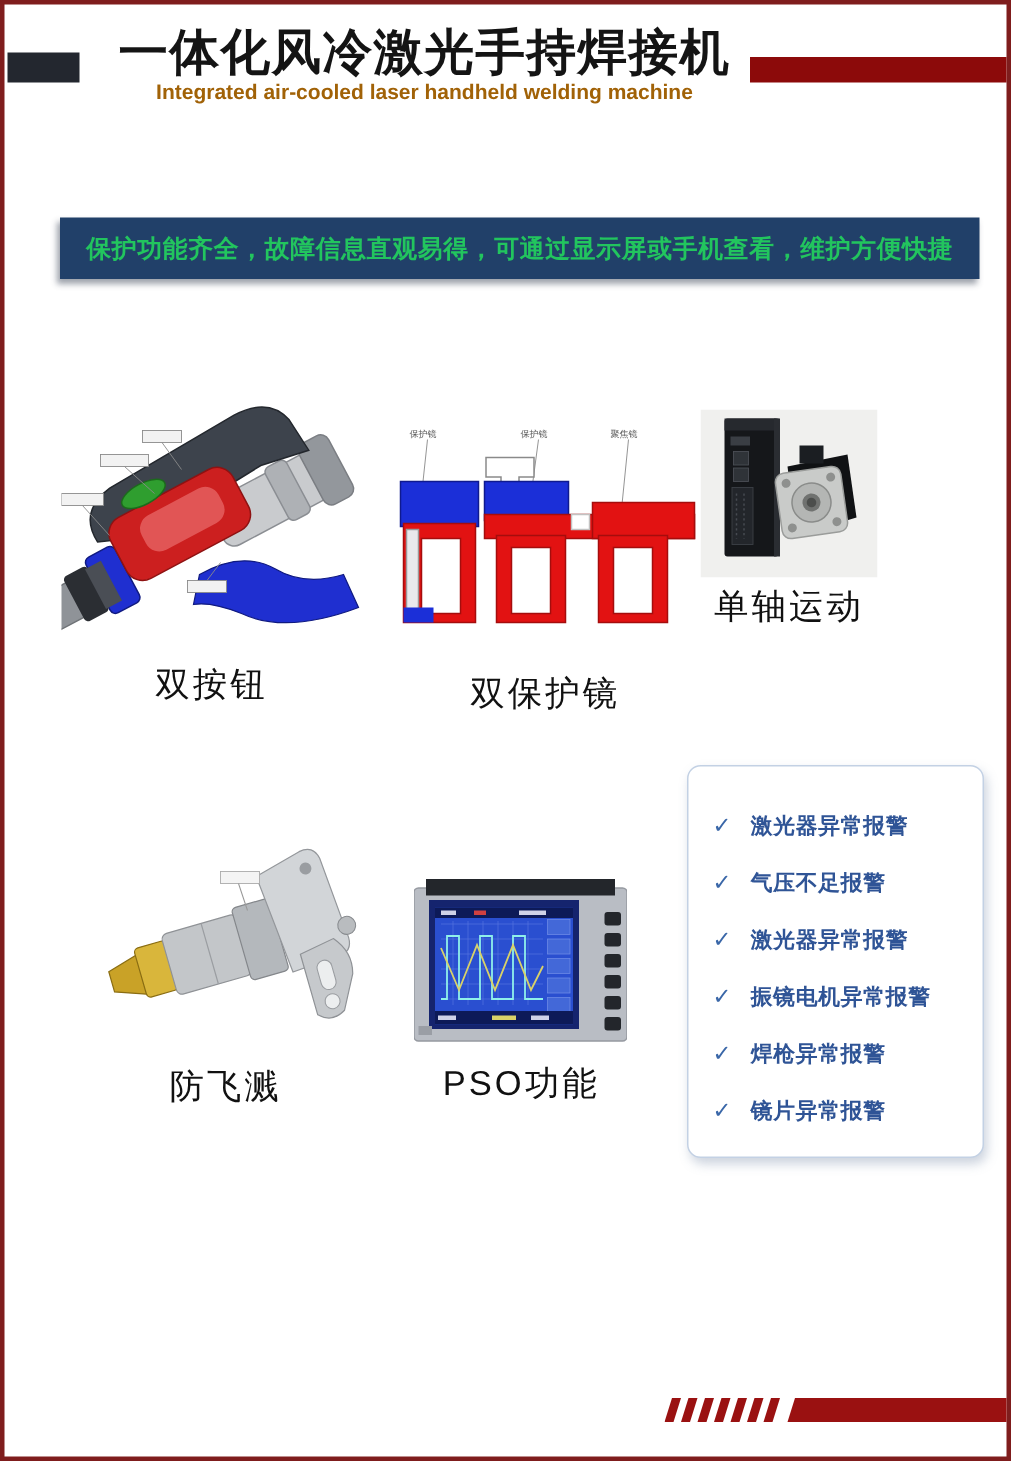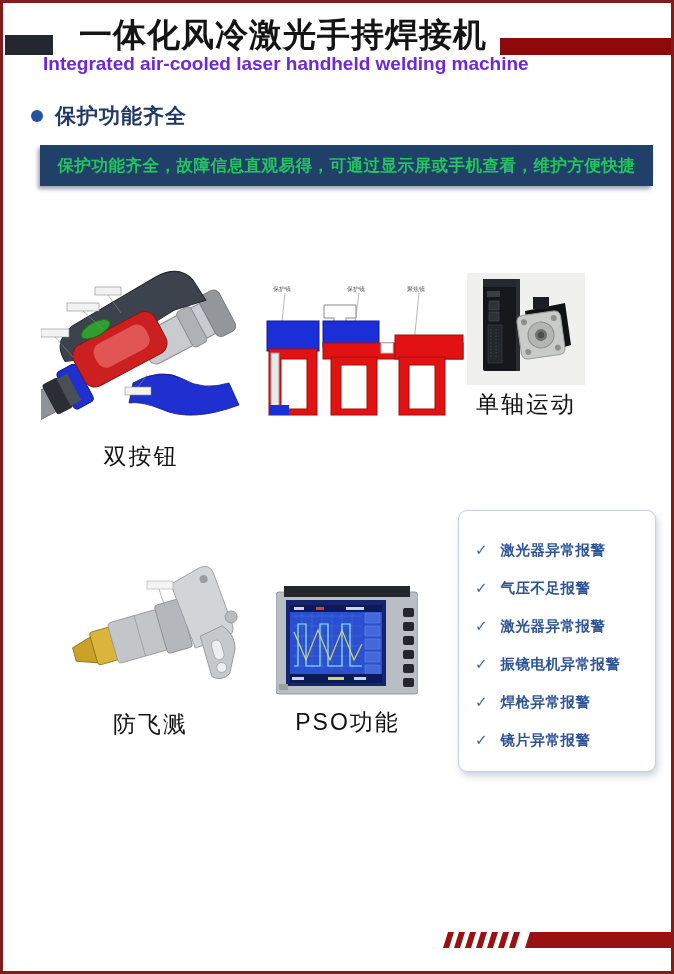--- a/index.html
+++ b/index.html
@@ -10,21 +10,21 @@
   }
   
   .hdr-bar-left{position:absolute;left:2px;top:32px;width:48px;height:20px;background:#23272f;}
   .hdr-bar-right{position:absolute;left:497px;top:35px;width:177px;height:17px;background:#8c0a0a;}
   .hdr-title{
     position:absolute;left:60px;top:10px;width:440px;text-align:center;
     font-size:33px;font-weight:bold;color:#141414;letter-spacing:1px;white-space:nowrap;
   }
   .hdr-subtitle{
     position:absolute;left:40px;top:50px;width:480px;text-align:center;
-    font-size:19px;font-weight:bold;color:#6d28d9;white-space:nowrap;
+    font-size:14px;font-weight:bold;color:#a16207;white-space:nowrap;
   }
   
   .sec-heading{position:absolute;left:28px;top:99px;display:flex;align-items:center;gap:12px;}
   .sec-bullet{width:12px;height:12px;border-radius:50%;background:#2453a0;display:inline-block;}
   .sec-heading-text{font-size:21px;font-weight:bold;color:#1f3864;letter-spacing:1px;}
   
   .banner{
     position:absolute;left:37px;top:142px;width:613px;height:41px;background:#214069;
     color:#22c55e;font-size:16.5px;font-weight:bold;display:flex;align-items:center;justify-content:center;
     box-shadow:-2px 3px 4px rgba(40,50,70,0.45);letter-spacing:0.5px;white-space:nowrap;
@@ -52,24 +52,20 @@
 </head>
 <body>
 
 <div class="page">
 
   <div class="hdr-bar-left"></div>
   <div class="hdr-title">一体化风冷激光手持焊接机</div>
   <div class="hdr-bar-right"></div>
   <div class="hdr-subtitle">Integrated air-cooled laser handheld welding machine</div>
 
-  <div class="sec-heading">
-    <span class="sec-bullet"></span>
-    <span class="sec-heading-text">保护功能齐全</span>
-  </div>
 
   <div class="banner">保护功能齐全，故障信息直观易得，可通过显示屏或手机查看，维护方便快捷</div>
 
   <div class="fig" style="left:38px;top:262px;width:200px;height:172px;">
     <svg viewBox="0 0 200 170" width="200" height="170">
       <path d="M92 118 Q120 102 142 114 Q162 126 188 118 L198 140 Q150 158 120 144 Q100 136 88 138 Z" fill="#1f2fd0" stroke="#101a80" stroke-width="0.8"></path>
       <g transform="rotate(-28 100 90)">
         <rect x="105" y="72" width="90" height="34" rx="8" fill="#c9cbce" stroke="#8b8e93"></rect>
         <rect x="150" y="69" width="16" height="40" rx="4" fill="#aeb1b5" stroke="#8b8e93"></rect>
         <rect x="176" y="66" width="22" height="46" rx="6" fill="#93979c" stroke="#7b7e83"></rect>
@@ -123,20 +119,21 @@
       <rect x="134" y="56" width="68" height="24" fill="#e21212" stroke="#a50d0d"></rect>
       <rect x="120" y="64" width="12" height="10" fill="#ffffff" stroke="#c2c2c2"></rect>
 
       <rect x="70" y="78" width="46" height="58" fill="#e21212" stroke="#a50d0d"></rect>
       <rect x="80" y="86" width="26" height="44" fill="#ffffff" stroke="#a50d0d"></rect>
 
       <rect x="138" y="78" width="46" height="58" fill="#e21212" stroke="#a50d0d"></rect>
       <rect x="148" y="86" width="26" height="44" fill="#ffffff" stroke="#a50d0d"></rect>
     </svg>
   </div>
+  <div class="caption" style="left:258px;top:444px;width:205px;">双保护镜</div>
 
   <div class="fig" style="left:464px;top:270px;width:118px;height:112px;">
     <svg viewBox="0 0 118 112" width="118" height="112">
       <rect x="0" y="0" width="118" height="112" fill="#f0f0ee"></rect>
       <rect x="16" y="6" width="36" height="92" rx="2" fill="#15171a"></rect>
       <rect x="16" y="6" width="36" height="8" fill="#26292e"></rect>
       <rect x="49" y="6" width="4" height="92" fill="#2a2d32"></rect>
       <rect x="20" y="18" width="13" height="6" fill="#3a3e44"></rect>
       <rect x="22" y="28" width="10" height="9" fill="#2f3338" stroke="#4a4e54" stroke-width="0.6"></rect>
       <rect x="22" y="39" width="10" height="9" fill="#2f3338" stroke="#4a4e54" stroke-width="0.6"></rect>

